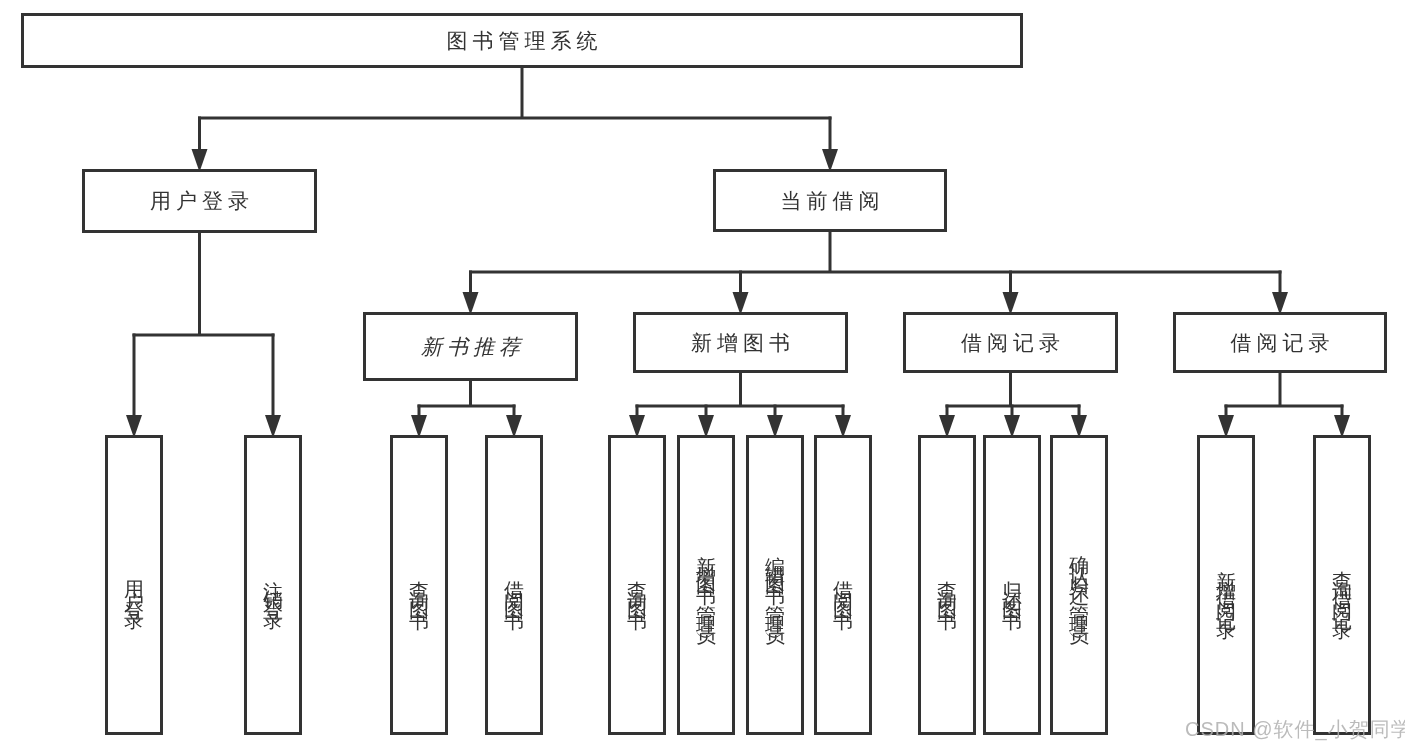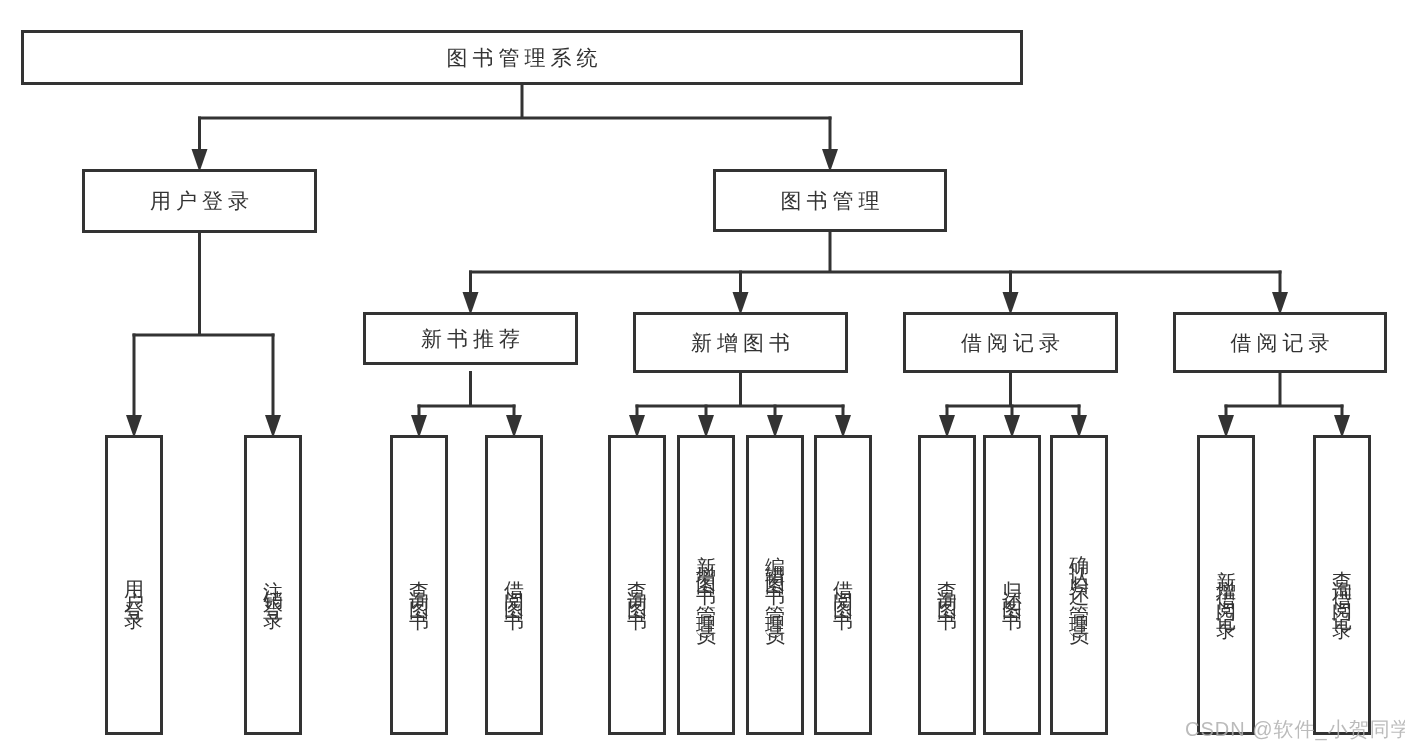--- a/index.html
+++ b/index.html
@@ -99,30 +99,30 @@
       <line x1="1079" y1="404.5" x2="1079" y2="424" stroke="#333333" stroke-width="3"></line>
       <polygon points="1079,438 1071,415 1087,415" fill="#333333"></polygon>
       <line x1="1280" y1="371" x2="1280" y2="406" stroke="#333333" stroke-width="3"></line>
       <line x1="1224.5" y1="406" x2="1343.5" y2="406" stroke="#333333" stroke-width="3"></line>
       <line x1="1226" y1="404.5" x2="1226" y2="424" stroke="#333333" stroke-width="3"></line>
       <polygon points="1226,438 1218,415 1234,415" fill="#333333"></polygon>
       <line x1="1342" y1="404.5" x2="1342" y2="424" stroke="#333333" stroke-width="3"></line>
       <polygon points="1342,438 1334,415 1350,415" fill="#333333"></polygon>
     </svg>
   <div id="nodes">
-      <div class="node node-h" style="left: 21px; top: 13px; width: 1002px; height: 55px; margin-top: 17px;">
+      <div class="node node-h" style="left: 21px; top: 13px; width: 1002px; height: 55px;">
         <span class="node-label">图书管理系统</span>
       </div>
       <div class="node node-h" style="left: 82px; top: 169px; width: 235px; height: 64px;">
         <span class="node-label">用户登录</span>
       </div>
       <div class="node node-h" style="left: 713px; top: 169px; width: 234px; height: 63px;">
-        <span class="node-label">图书管理</span>
+        <span class="node-label">当前借阅</span>
       </div>
-      <div class="node node-h" style="left: 363px; top: 312px; width: 215px; height: 53px;">
+      <div class="node node-h" style="left: 363px; top: 312px; width: 215px; height: 69px; font-style: italic;">
         <span class="node-label">新书推荐</span>
       </div>
       <div class="node node-h" style="left: 633px; top: 312px; width: 215px; height: 61px;">
         <span class="node-label">新增图书</span>
       </div>
       <div class="node node-h" style="left: 903px; top: 312px; width: 215px; height: 61px;">
         <span class="node-label">借阅记录</span>
       </div>
       <div class="node node-h" style="left: 1173px; top: 312px; width: 214px; height: 61px; align-items: center;">
         <span class="node-label">借阅记录</span>

